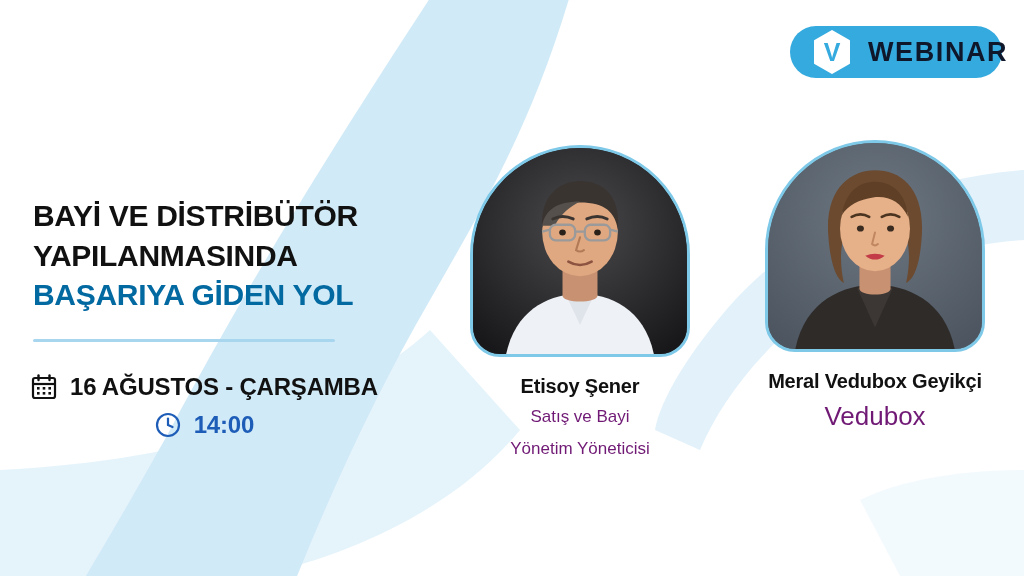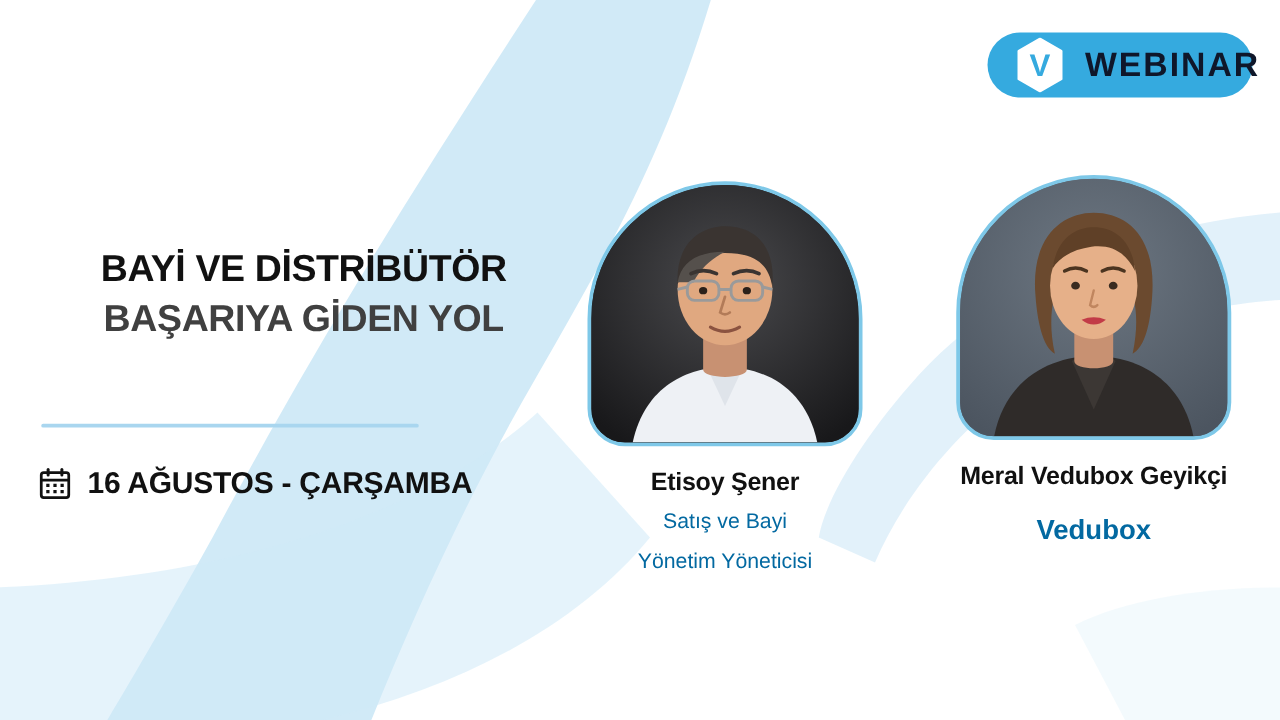--- a/index.html
+++ b/index.html
@@ -52,32 +52,31 @@
     letter-spacing: 1.6px;
     line-height: 1;
   }
 
   
   .headline {
     position: absolute;
     left: 33px;
     top: 196px;
     width: 420px;
-    text-align: center;
   }
   .headline .line {
     font-size: 30px;
     font-weight: bold;
     letter-spacing: -0.3px;
     line-height: 1.32;
     color: #111111;
     white-space: nowrap;
   }
   .headline .line.accent {
-    color: #404040;
+    color: #0369a1;
   }
 
   .divider {
     position: absolute;
     left: 33px;
     top: 339px;
     width: 302px;
     height: 3px;
     background: #a9d6ef;
     border-radius: 2px;
@@ -141,27 +140,27 @@
     font-size: 20px;
     font-weight: bold;
     color: #111111;
     letter-spacing: -0.2px;
     line-height: 1.2;
   }
   .speaker-role {
     margin-top: 7px;
     font-size: 17px;
     font-weight: normal;
-    color: #0369a1;
+    color: #701a75;
     line-height: 1.45;
   }
   .speaker-role.bold {
-    font-weight: bold;
-    font-size: 22px;
-    margin-top: 15px;
+    font-weight: normal;
+    font-size: 26px;
+    margin-top: 5px;
   }
 </style>
 </head>
 <body>
 
 <div id="poster">
 
   <svg class="bg-layer" viewBox="0 0 1024 576" xmlns="http://www.w3.org/2000/svg">
     <defs>
       <clipPath id="clipPoster">
@@ -198,20 +197,21 @@
   <div class="webinar-badge">
     <svg class="logo-hex" viewBox="0 0 40 44" xmlns="http://www.w3.org/2000/svg">
       <path d="M20 1 L37 10.8 L37 33.2 L20 43 L3 33.2 L3 10.8 Z" fill="#ffffff" stroke="#ffffff" stroke-width="2" stroke-linejoin="round"></path>
       <text x="20" y="31" text-anchor="middle" font-family="Liberation Sans, sans-serif" font-size="25" font-weight="bold" fill="#35aadf">V</text>
     </svg>
     <span class="badge-text">WEBINAR</span>
   </div>
 
   <div class="headline">
     <div class="line">BAYİ VE DİSTRİBÜTÖR</div>
+    <div class="line">YAPILANMASINDA</div>
     <div class="line accent">BAŞARIYA GİDEN YOL</div>
   </div>
 
   <div class="divider"></div>
 
   <div class="meta">
     <div class="meta-row date">
       <svg class="meta-icon" viewBox="0 0 28 28" xmlns="http://www.w3.org/2000/svg">
         <rect x="3" y="5" width="22" height="20" rx="2" ry="2" fill="none" stroke="#111111" stroke-width="2.2"></rect>
         <line x1="3" y1="11" x2="25" y2="11" stroke="#111111" stroke-width="2.2"></line>
@@ -221,20 +221,28 @@
           <rect x="7" y="14" width="2.6" height="2.6"></rect>
           <rect x="12.7" y="14" width="2.6" height="2.6"></rect>
           <rect x="18.4" y="14" width="2.6" height="2.6"></rect>
           <rect x="7" y="19" width="2.6" height="2.6"></rect>
           <rect x="12.7" y="19" width="2.6" height="2.6"></rect>
           <rect x="18.4" y="19" width="2.6" height="2.6"></rect>
         </g>
       </svg>
       <span class="meta-text">16 AĞUSTOS - ÇARŞAMBA</span>
     </div>
+    <div class="meta-row time">
+      <svg class="meta-icon" viewBox="0 0 28 28" xmlns="http://www.w3.org/2000/svg">
+        <circle cx="14" cy="14" r="11" fill="none" stroke="#1d5db8" stroke-width="2.2"></circle>
+        <line x1="14" y1="14" x2="14" y2="7.5" stroke="#1d5db8" stroke-width="2.2" stroke-linecap="round"></line>
+        <line x1="14" y1="14" x2="18.5" y2="16" stroke="#1d5db8" stroke-width="2.2" stroke-linecap="round"></line>
+      </svg>
+      <span class="meta-text">14:00</span>
+    </div>
   </div>
 
   <div class="speaker one">
     <div class="photo-frame one">
       <svg viewBox="0 0 220 212" xmlns="http://www.w3.org/2000/svg">
         <defs>
           <radialGradient id="bg1" cx="50%" cy="38%" r="72%">
             <stop offset="0%" stop-color="#4a4a4d"></stop>
             <stop offset="100%" stop-color="#18181a"></stop>
           </radialGradient>

